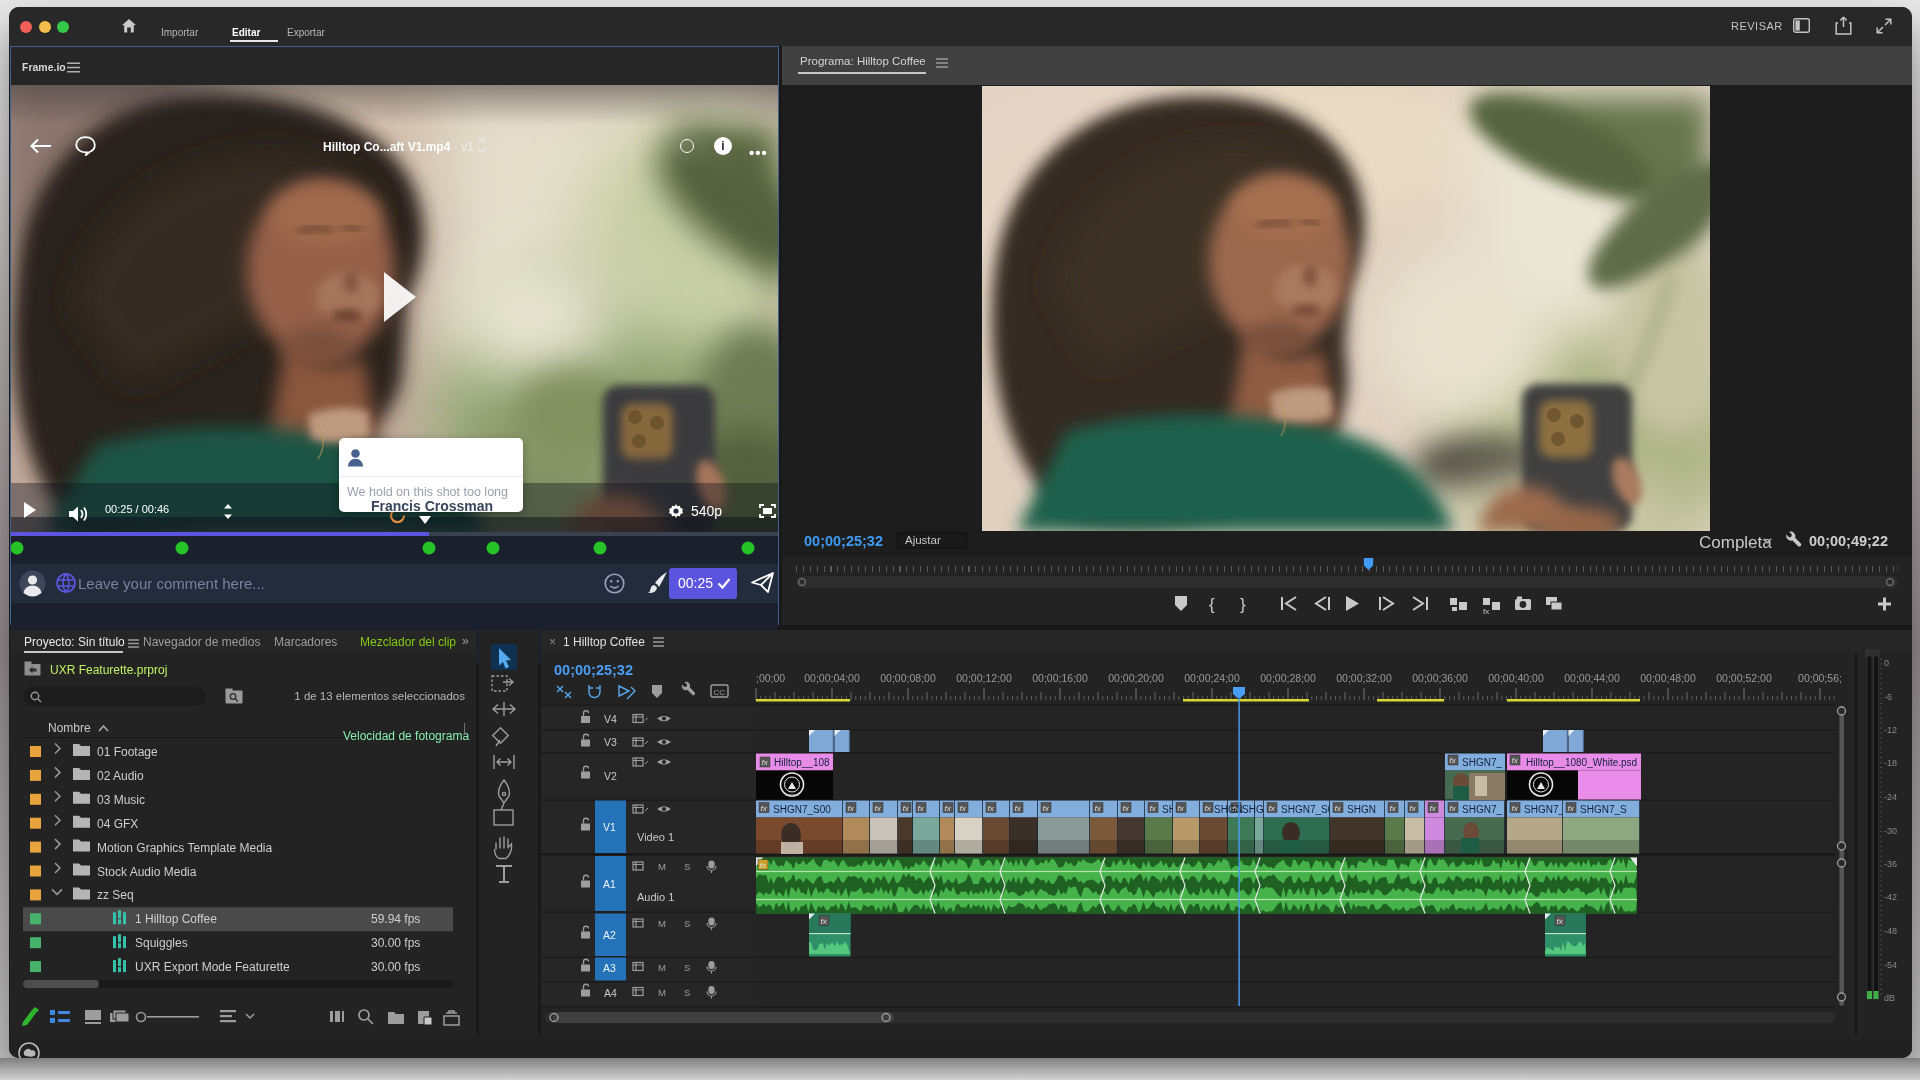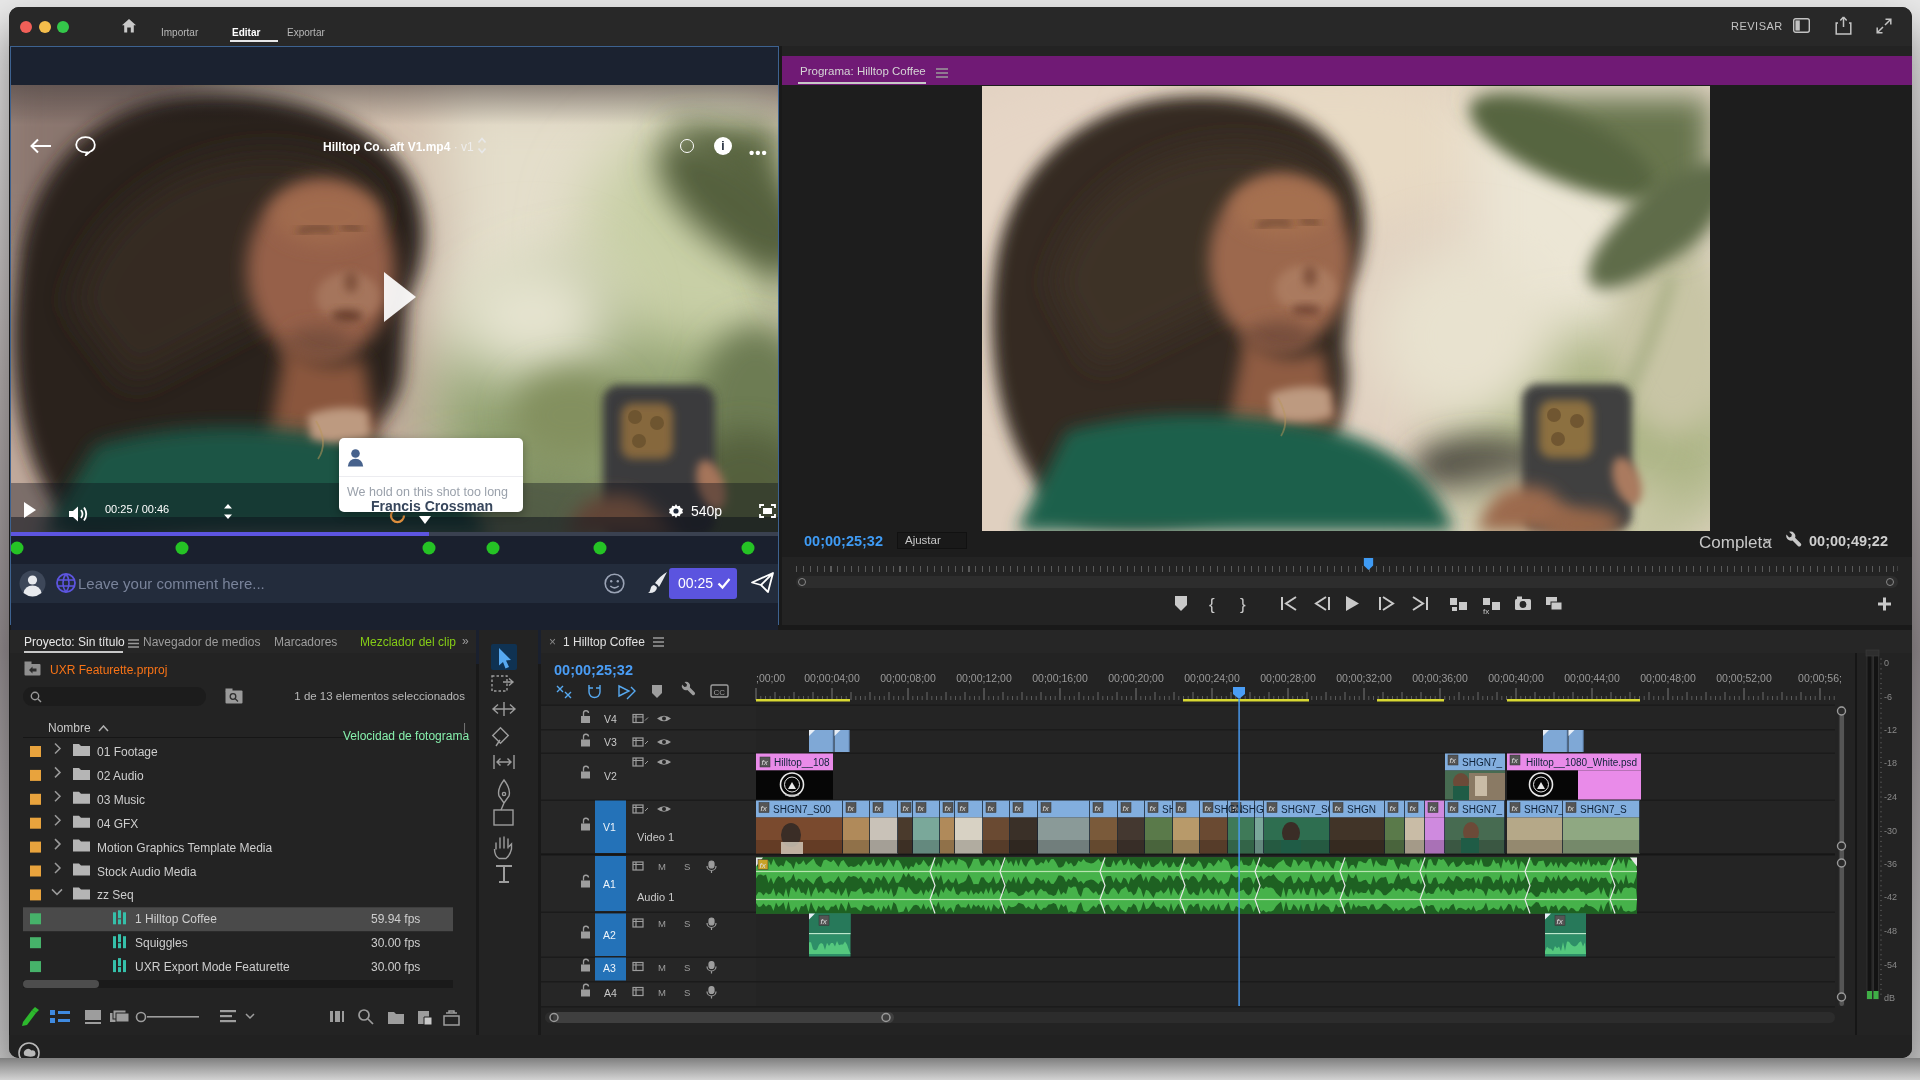--- a/index.html
+++ b/index.html
@@ -43,20 +43,26 @@
       </svg>
     <svg class="abs" style="left:1826px;top:9px;" width="17" height="19" viewBox="0 0 17 19">
         <path d="M3 7 H1.2 V18 H15.8 V7 H14" fill="none" stroke="#c3c3c3" stroke-width="1.5"></path>
         <path d="M8.5 1 V11 M8.5 1 L5.3 4.4 M8.5 1 L11.7 4.4" fill="none" stroke="#c3c3c3" stroke-width="1.5"></path>
       </svg>
     <svg class="abs" style="left:1867px;top:11px;" width="16" height="16" viewBox="0 0 16 16">
         <path d="M9.5 1.2 H14.8 V6.5 M14.8 1.2 L9 7 M6.5 14.8 H1.2 V9.5 M1.2 14.8 L7 9" fill="none" stroke="#c3c3c3" stroke-width="1.5"></path>
       </svg>
   </div>
   <div class="abs" id="panelFrameio">
+    <div class="abs" style="left:1px;top:1px;width:767px;height:38px;background:#262626;">
+      <div class="abs" style="left:11px;top:14px;font-size:10.5px;font-weight:bold;color:#d8d8d8;">Frame.io</div>
+      <svg class="abs" style="left:56px;top:15px;" width="13" height="11" viewBox="0 0 13 11">
+          <path d="M0 1.2 H13 M0 5.5 H13 M0 9.8 H13" stroke="#b0b0b0" stroke-width="1.6"></path>
+        </svg>
+    </div>
     <svg class="abs" style="left:1px;top:39px;" width="767" height="451" viewBox="0 0 767 451">
       <defs>
         <filter id="b30" x="-60%" y="-60%" width="220%" height="220%">
             <feGaussianBlur stdDeviation="30"></feGaussianBlur>
           </filter>
         <filter id="b16" x="-60%" y="-60%" width="220%" height="220%">
             <feGaussianBlur stdDeviation="16"></feGaussianBlur>
           </filter>
         <filter id="b9" x="-50%" y="-50%" width="200%" height="200%">
             <feGaussianBlur stdDeviation="9"></feGaussianBlur>
@@ -206,21 +212,21 @@
         </svg></div>
     <svg class="abs" style="left:337px;top:402px;" width="17" height="19" viewBox="0 0 17 19">
         <circle cx="8.5" cy="5.5" r="4.3" fill="#47628c"></circle>
         <path d="M0.8 18.5 Q1.8 10.8 8.5 10.8 Q15.2 10.8 16.2 18.5 Z" fill="#47628c"></path>
       </svg>
     <div class="abs" style="left:361px;top:404px;font-size:14px;font-weight:bold;color:#37465c;margin-top:48px;">Francis Crossman</div>
     <div class="abs" style="left:329px;top:430px;width:184px;height:1px;background:#ececf0;"></div>
     <div class="abs" style="left:337px;top:439px;font-size:12.5px;color:#9aa1ab;">We hold on this shot too long</div>
   </div>
   <div class="abs" id="panelProgram">
-    <div class="abs" style="left:0;top:10px;width:1130px;height:39px;background:#701a75;">
+    <div class="abs" style="left:0;top:0;width:1130px;height:39px;background:#404040;">
       <div class="abs" style="left:18px;top:9px;font-size:11.5px;color:#d5d5d5;">Programa: Hilltop Coffee</div>
       <div class="abs" style="left:16px;top:26px;width:128px;height:2px;background:#c8c8c8;"></div>
       <svg class="abs" style="left:154px;top:12px;" width="12" height="10" viewBox="0 0 12 10">
           <path d="M0 1 H12 M0 5 H12 M0 9 H12" stroke="#9a9a9a" stroke-width="1.4"></path>
         </svg>
     </div>
     <div class="abs" style="left:0;top:39px;width:1130px;height:472px;background:#1d1d1d;"></div>
     <svg class="abs" style="left:200px;top:40px;" width="728" height="445" viewBox="0 0 728 445">
       <defs>
         <filter id="c30" x="-60%" y="-60%" width="220%" height="220%">
@@ -355,21 +361,21 @@
       <div class="abs" style="left:133px;top:5px;font-size:12px;color:#9d9d9d;">Navegador de medios</div>
       <div class="abs" style="left:264px;top:5px;font-size:12px;color:#9d9d9d;">Marcadores</div>
       <div class="abs" style="left:350px;top:5px;font-size:12px;color:#84cc16;">Mezclador del clip</div>
       <div class="abs" style="left:452px;top:4px;font-size:12px;color:#9d9d9d;">»</div>
     </div>
     <svg class="abs" style="left:14px;top:31px;" width="17" height="15" viewBox="0 0 17 15">
         <rect x="0.5" y="3" width="16" height="11.5" rx="1" fill="#8f8f8f"></rect>
         <rect x="0.5" y="0.5" width="7" height="3" fill="#8f8f8f"></rect>
         <path d="M5 9 l3.5 -3.5 v2 h4 v3 h-4 v2 Z" fill="#2c2c2c"></path>
       </svg>
-    <div class="abs" style="left:40px;top:33px;font-size:12px;color:#f97316;">UXR Featurette.prproj</div>
+    <div class="abs" style="left:40px;top:33px;font-size:12px;color:#bef264;">UXR Featurette.prproj</div>
     <div class="abs" style="left:13px;top:57px;width:183px;height:19px;background:#1c1c1c;border-radius:9px;"></div>
     <svg class="abs" style="left:20px;top:61px;" width="12" height="12" viewBox="0 0 12 12">
         <circle cx="5" cy="5" r="3.7" fill="none" stroke="#9a9a9a" stroke-width="1.4"></circle>
         <path d="M8 8 L11 11" stroke="#9a9a9a" stroke-width="1.4"></path>
       </svg>
     <svg class="abs" style="left:215px;top:58px;" width="18" height="16" viewBox="0 0 18 16">
         <rect x="0.5" y="2.5" width="17" height="13" rx="1" fill="#9a9a9a"></rect>
         <rect x="0.5" y="0.5" width="7" height="3" fill="#9a9a9a"></rect>
         <circle cx="8" cy="8.5" r="2.8" fill="none" stroke="#2c2c2c" stroke-width="1.3"></circle>
         <path d="M10 10.5 L13 13.5" stroke="#2c2c2c" stroke-width="1.3"></path>

